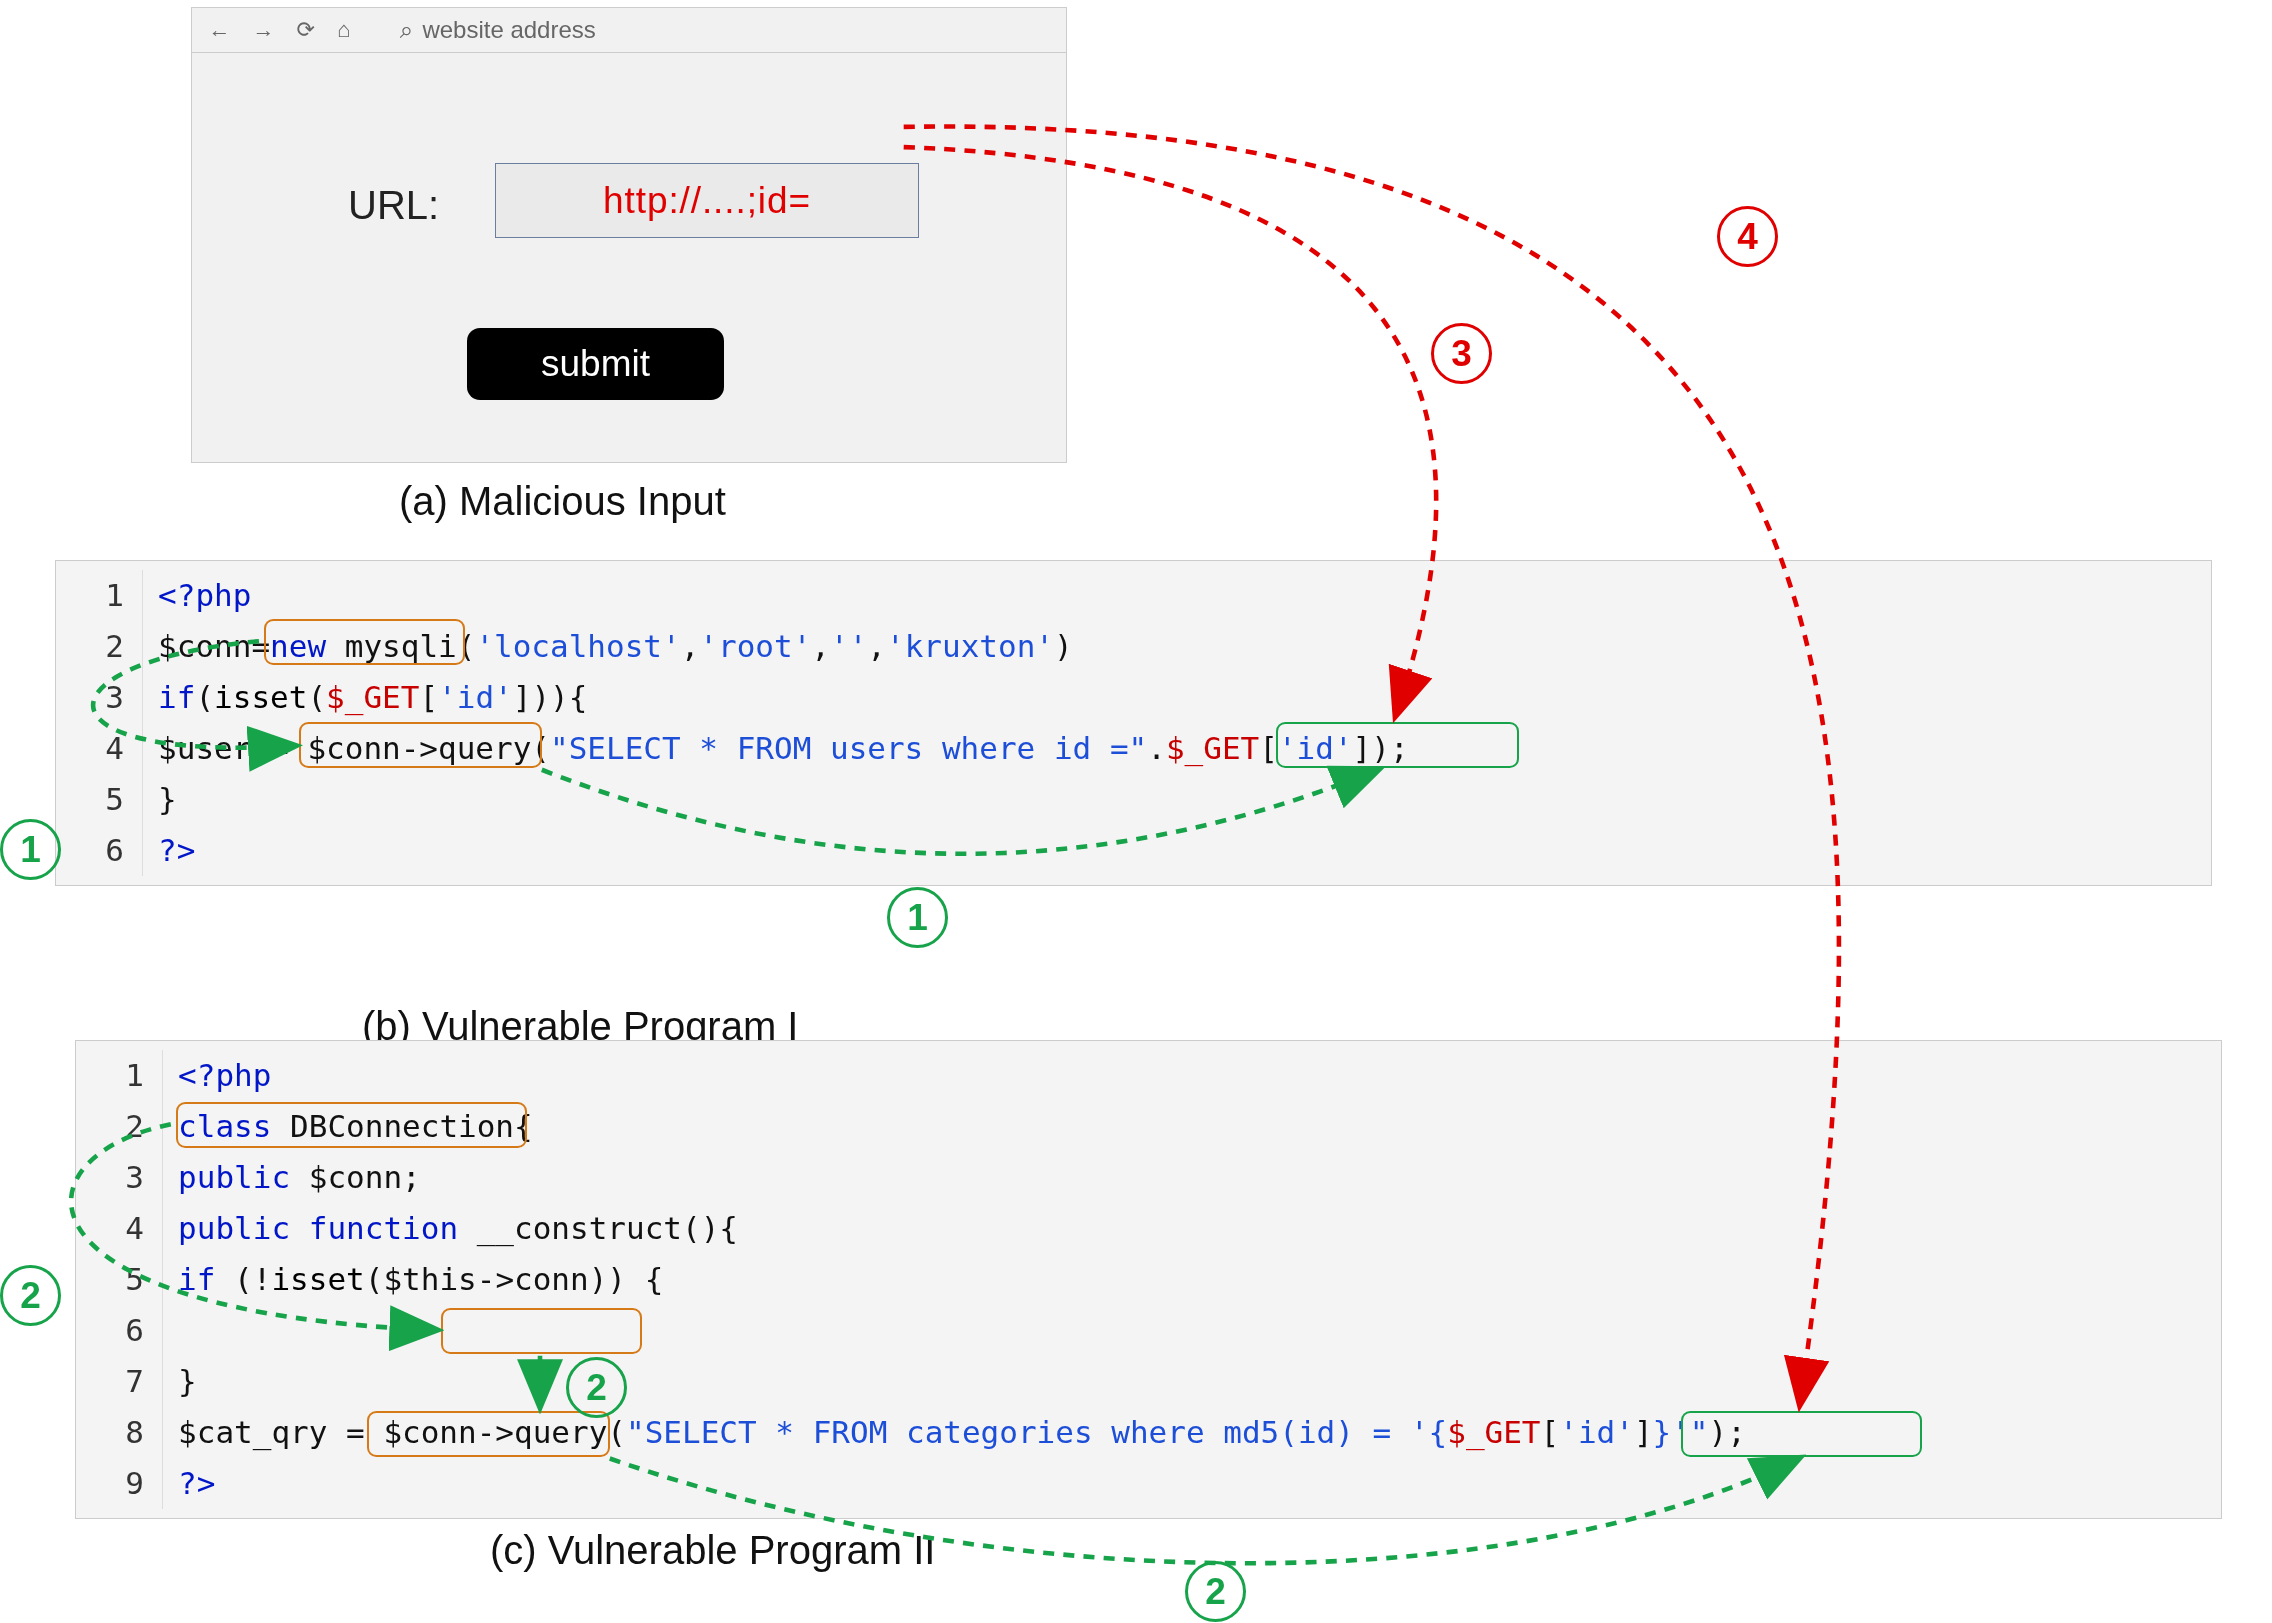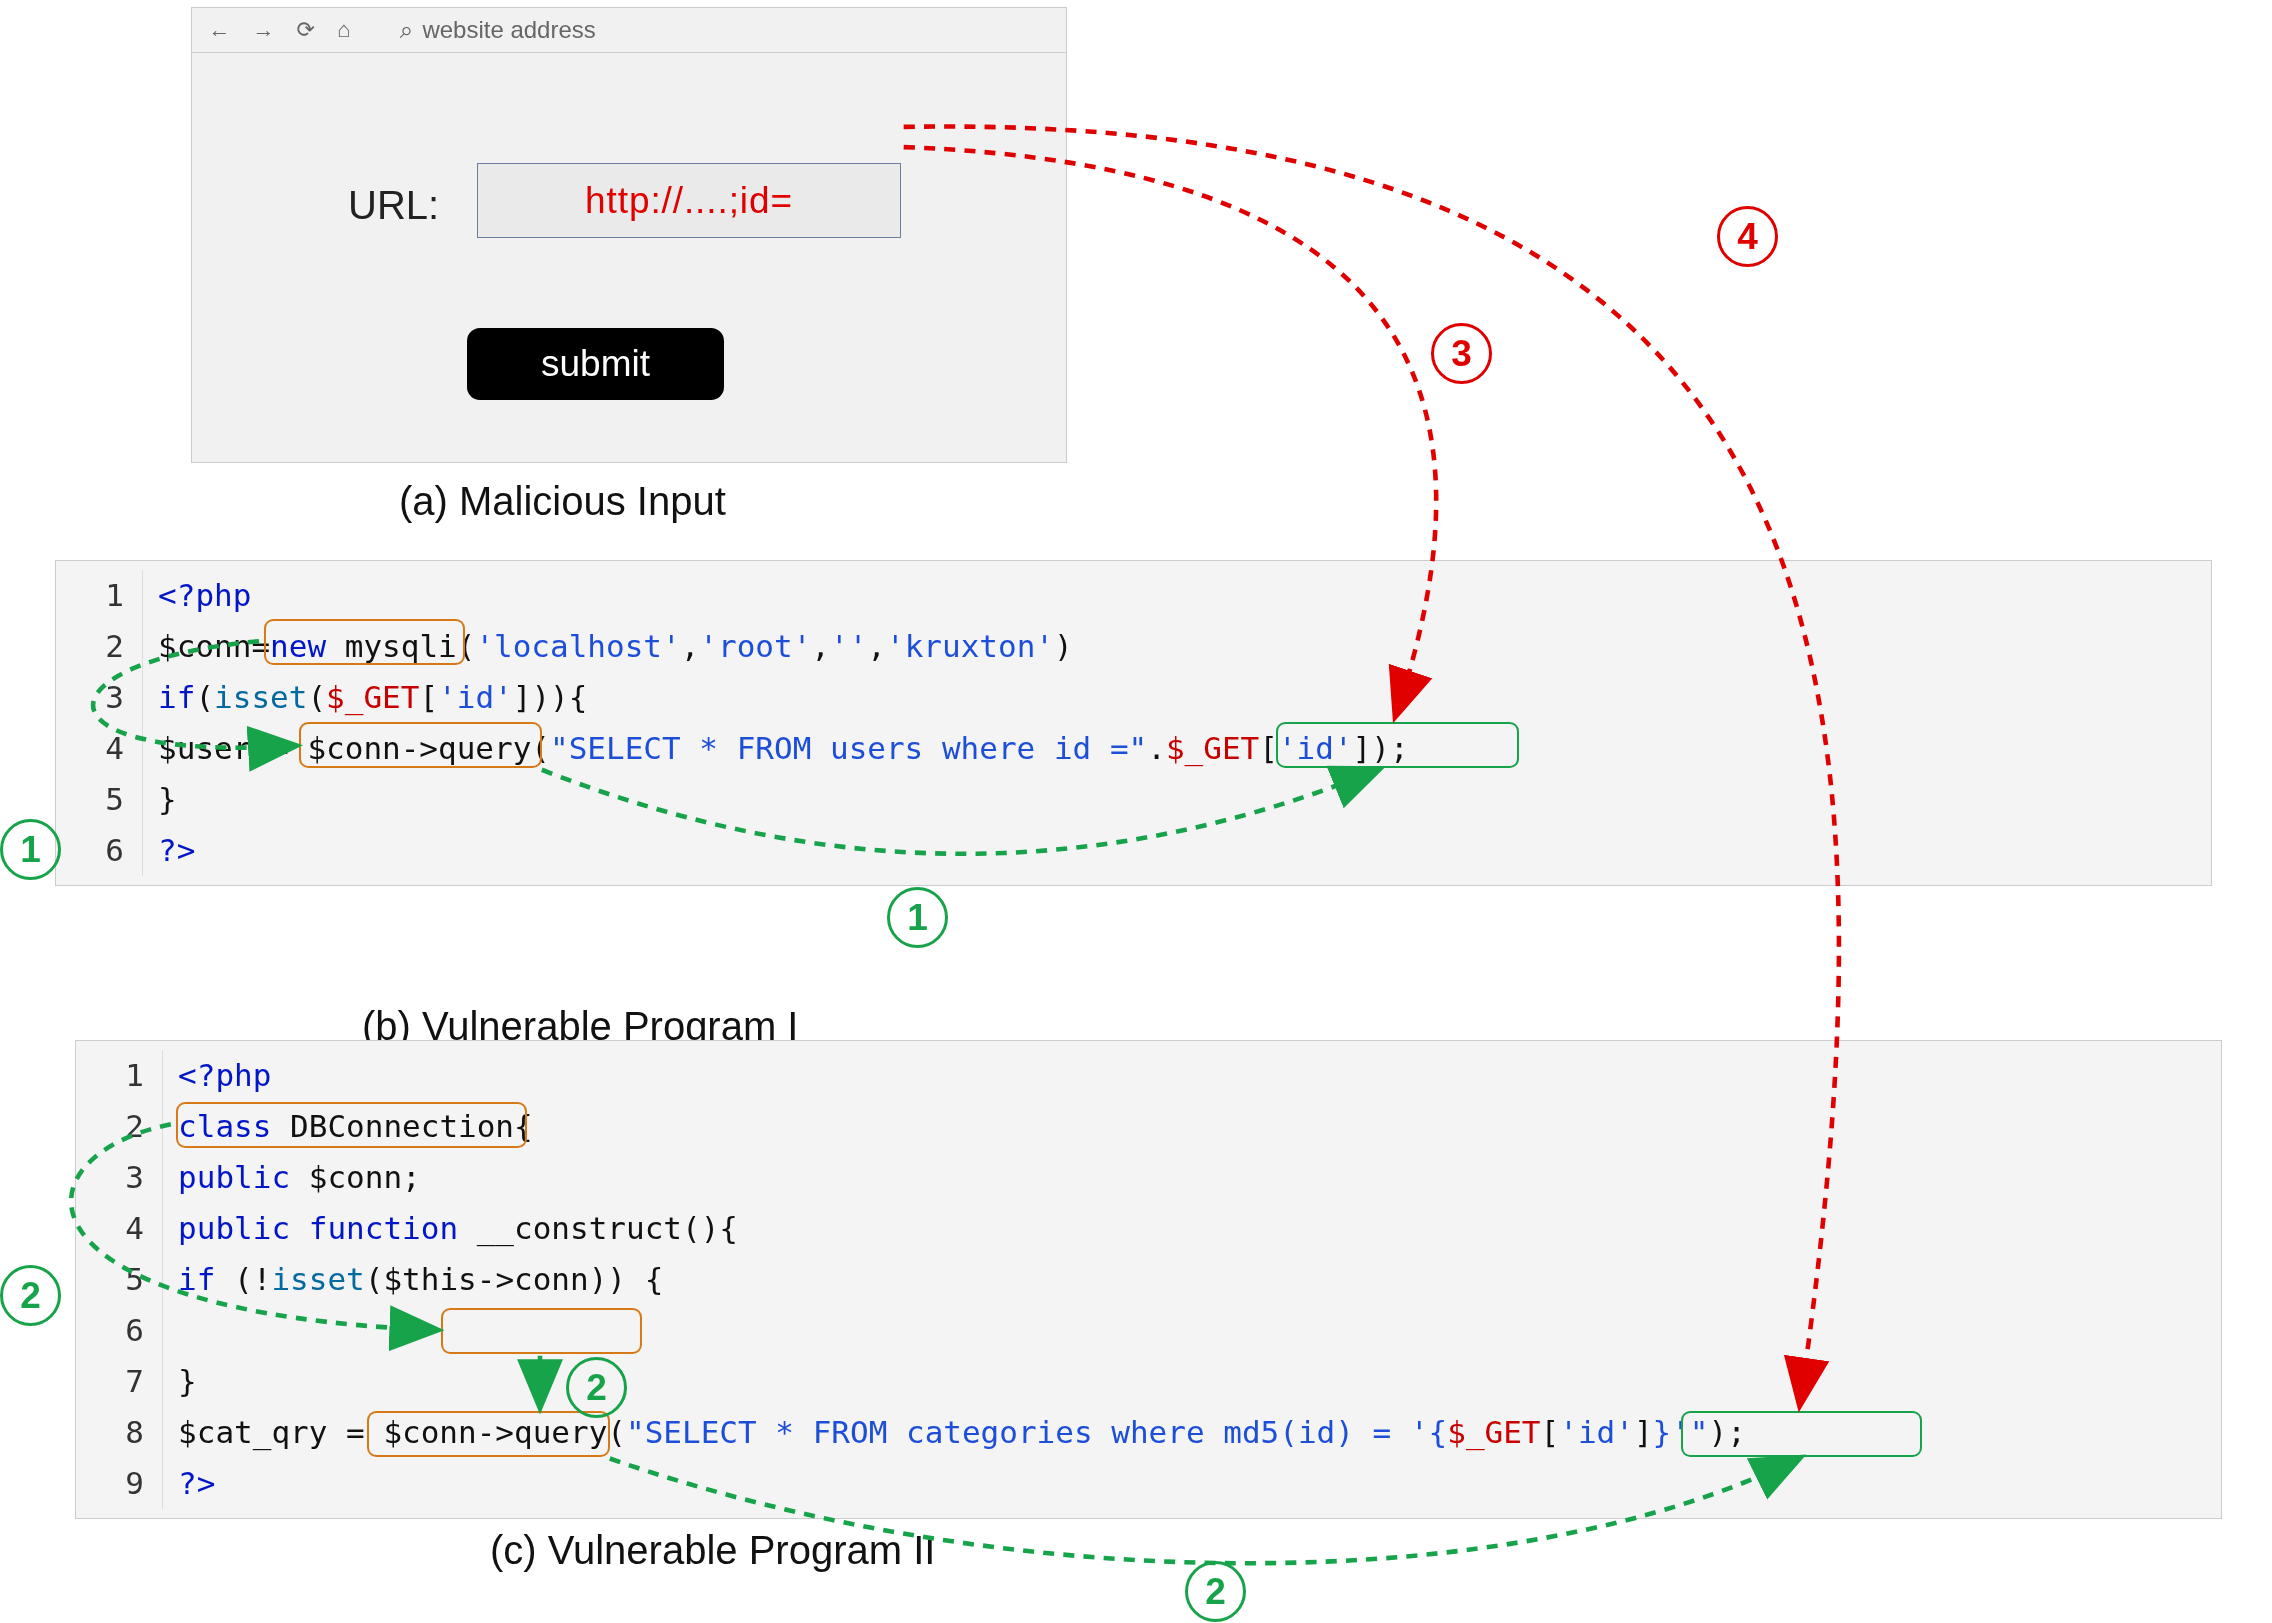--- a/index.html
+++ b/index.html
@@ -4,35 +4,35 @@
 <style>
   html,body{margin:0;padding:0;background:#fff;font-family:Arial,Helvetica,sans-serif;}
   .canvas{position:relative;width:2273px;height:1624px;background:#fff;}
   
   .browser{position:absolute;left:191px;top:7.3px;width:874px;height:454px;border:1.8px solid #ccc;background:#f1f1f1;}
   .browser-bar{height:44px;border-bottom:1.8px solid #ccc;display:flex;align-items:center;gap:22px;padding:0 16.5px;color:#666;font-size:24px;}
   .nav-icon{font-size:22px;color:#666;}
   .addr{display:flex;align-items:center;gap:9.2px;margin-left:27.5px;color:#666;font-size:24px;}
   .browser-body{position:relative;height:408px;}
   .url-label{position:absolute;left:156px;top:130px;font-size:40px;color:#222;}
-  .url-input{position:absolute;left:285px;top:110px;width:422px;height:73px;border:1.8px solid #6a7fa0;background:#eaeaea;display:flex;align-items:center;justify-content:center;color:#e10000;font-size:37px;letter-spacing:0.9px;}
+  .url-input{position:absolute;left:303px;top:110px;width:422px;height:73px;border:1.8px solid #6a7fa0;background:#eaeaea;display:flex;align-items:center;justify-content:center;color:#e10000;font-size:37px;letter-spacing:0.9px;}
   .submit-btn{position:absolute;left:275px;top:275px;width:257px;height:72px;border-radius:13px;background:#000;color:#fff;display:flex;align-items:center;justify-content:center;font-size:37px;text-align:right;}
   .caption{position:absolute;font-size:40px;color:#111;}
   .caption-a{left:399px;top:479px;}
   .caption-b{left:362px;top:1004px;}
   .caption-c{left:490px;top:1528px;}
   
   .codeblock{position:absolute;border:0.9px solid #ccc;background:#f4f4f4;padding:9.2px 14.7px 9.2px 0;font-family:Consolas,Menlo,monospace;font-size:31px;line-height:51px;}
   .codeblock.b{left:55px;top:560px;width:2140px;}
   .codeblock.c{left:75px;top:1040px;width:2130px;}
   .coderow{display:flex;}
   .ln{width:68px;text-align:right;padding-right:18.4px;color:#333;border-right:0.9px solid #ddd;}
   .code{padding-left:14.7px;white-space:pre;}
   .kw{color:#0016c8;}
-  .func{color:#0369a1;}
+  .func{color:#000000;}
   .str{color:#1d4ed8;}
   .sys{color:#c80000;margin-top:8px;}
   .plain{color:#111;}
   
   .hl{position:absolute;border:2.8px solid;border-radius:9.2px;pointer-events:none;}
   .hl.orange{border-color:#d67a18;}
   .hl.green{border-color:#17a34a;}
   
   .circ{position:absolute;width:55px;height:55px;border:3.7px solid;border-radius:50%;display:flex;align-items:center;justify-content:center;font-size:37px;font-weight:bold;}
   .circ.red{border-color:#e10000;color:#e10000;}

